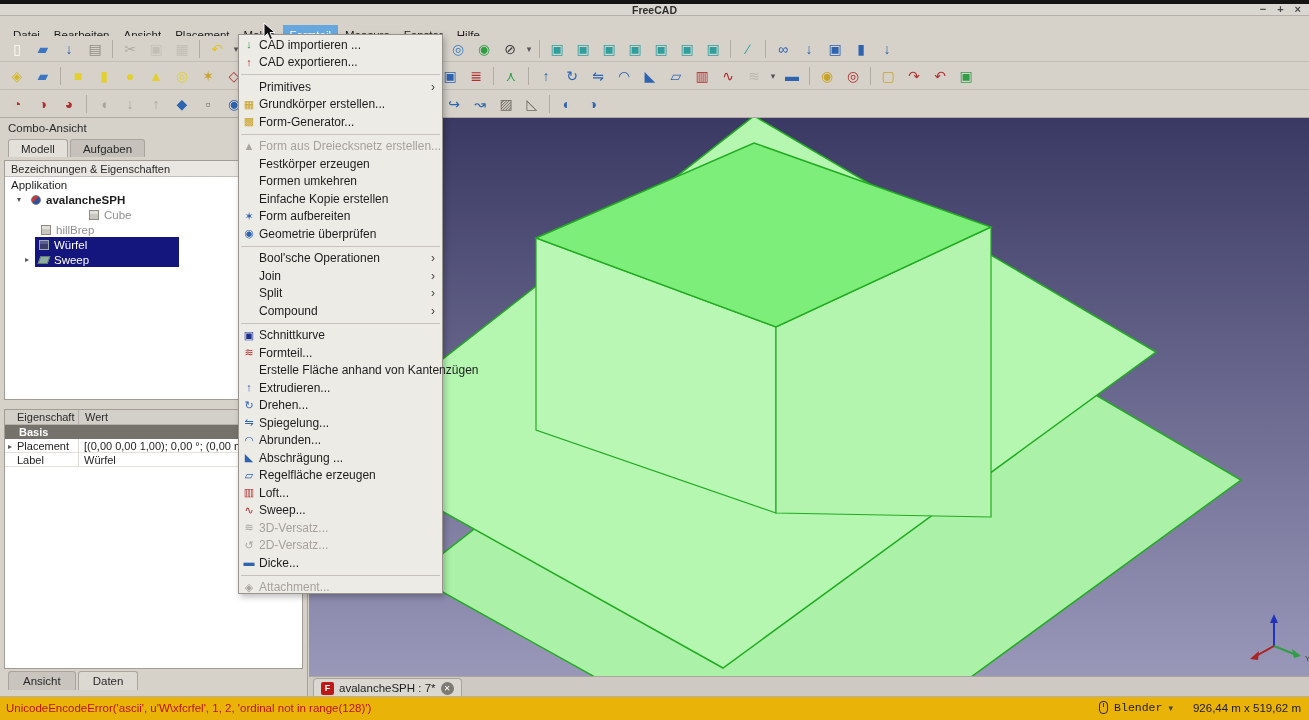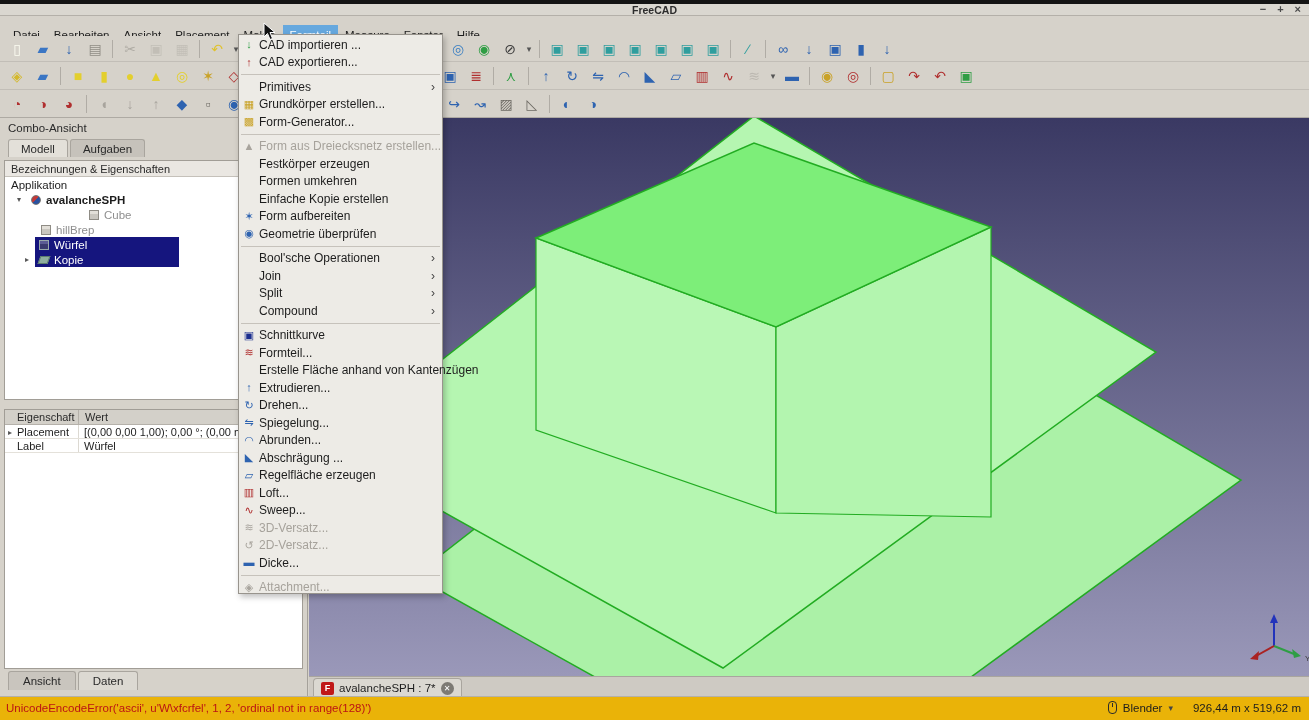--- a/index.html
+++ b/index.html
@@ -96,21 +96,21 @@
   .tab-close { width:13px; height:13px; border-radius:50%; background:#7d7a74; color:#fff;
     font-size:8px; line-height:13px; text-align:center; }
 
   
   .statusbar { position:absolute; left:0; top:696px; width:1309px; height:24px; background:#eab308;
     border-top:1px solid #b4b0a9; }
   .status-error { position:absolute; left:6px; top:5px; font-size:11.5px; color:#bb1414; white-space:nowrap; }
   .status-right { position:absolute; right:8px; top:4px; display:flex; align-items:center; gap:6px; }
   .mouse-icon { width:9px; height:13px; border:1.5px solid #2c2c2c; border-radius:4px; position:relative; }
   .mouse-icon:after { content:""; position:absolute; left:3px; top:1px; width:1px; height:4px; background:#2c2c2c; }
-  .nav-label { font-size:11.5px; color:#1d1d1d; }
+  .nav-label { font-size:11.5px; color:#1d1d1d;font-family:Liberation Mono, monospace; }
   .nav-chev { font-size:9px; color:#444; margin-right:14px; }
   .dims { font-size:11.5px; color:#1d1d1d; }
 
   
   .menu-popup { position:absolute; left:238px; top:34px; width:205px; height:560px;
     background:#edebe6; border:1px solid #98948d; box-shadow:2px 3px 6px rgba(0,0,0,.25); z-index:50; padding-top:1px; }
   .pm-item { height:17.5px; display:flex; align-items:center; }
   .pm-ic { width:20px; text-align:center; font-size:11px; line-height:17px; flex:0 0 auto; }
   .pm-label { font-size:12px; color:#1d1d1d; white-space:nowrap; }
   .pm-item.dis .pm-label { color:#a6a29b; }
@@ -408,31 +408,32 @@
           <div class="tree-row">
             <span class="trwrap sel" style="margin-left: 30px;">
               <span class="ti ti-box-dark"></span>
               <span>Würfel</span>
             </span>
           </div>
           <div class="tree-row">
             <span class="caret" style="left: 20px;">▸</span>
             <span class="trwrap sel" style="margin-left: 30px;">
               <span class="ti ti-face"></span>
-              <span>Kopie</span>
+              <span>Sweep</span>
             </span>
           </div>
         </div>
     </div>
 
     <div class="prop-box">
       <div class="prop-header">
         <div class="col1">Eigenschaft</div>
         <div class="col2">Wert</div>
       </div>
+      <div class="prop-group">Basis</div>
       <div>
           <div class="prop-row">
             <span class="pcaret">▸</span>
             <div class="pname">Placement</div>
             <div class="pval">[(0,00 0,00 1,00); 0,00 °; (0,00 mm  0,0</div>
           </div>
           <div class="prop-row">
             <div class="pname">Label</div>
             <div class="pval">Würfel</div>
           </div>

